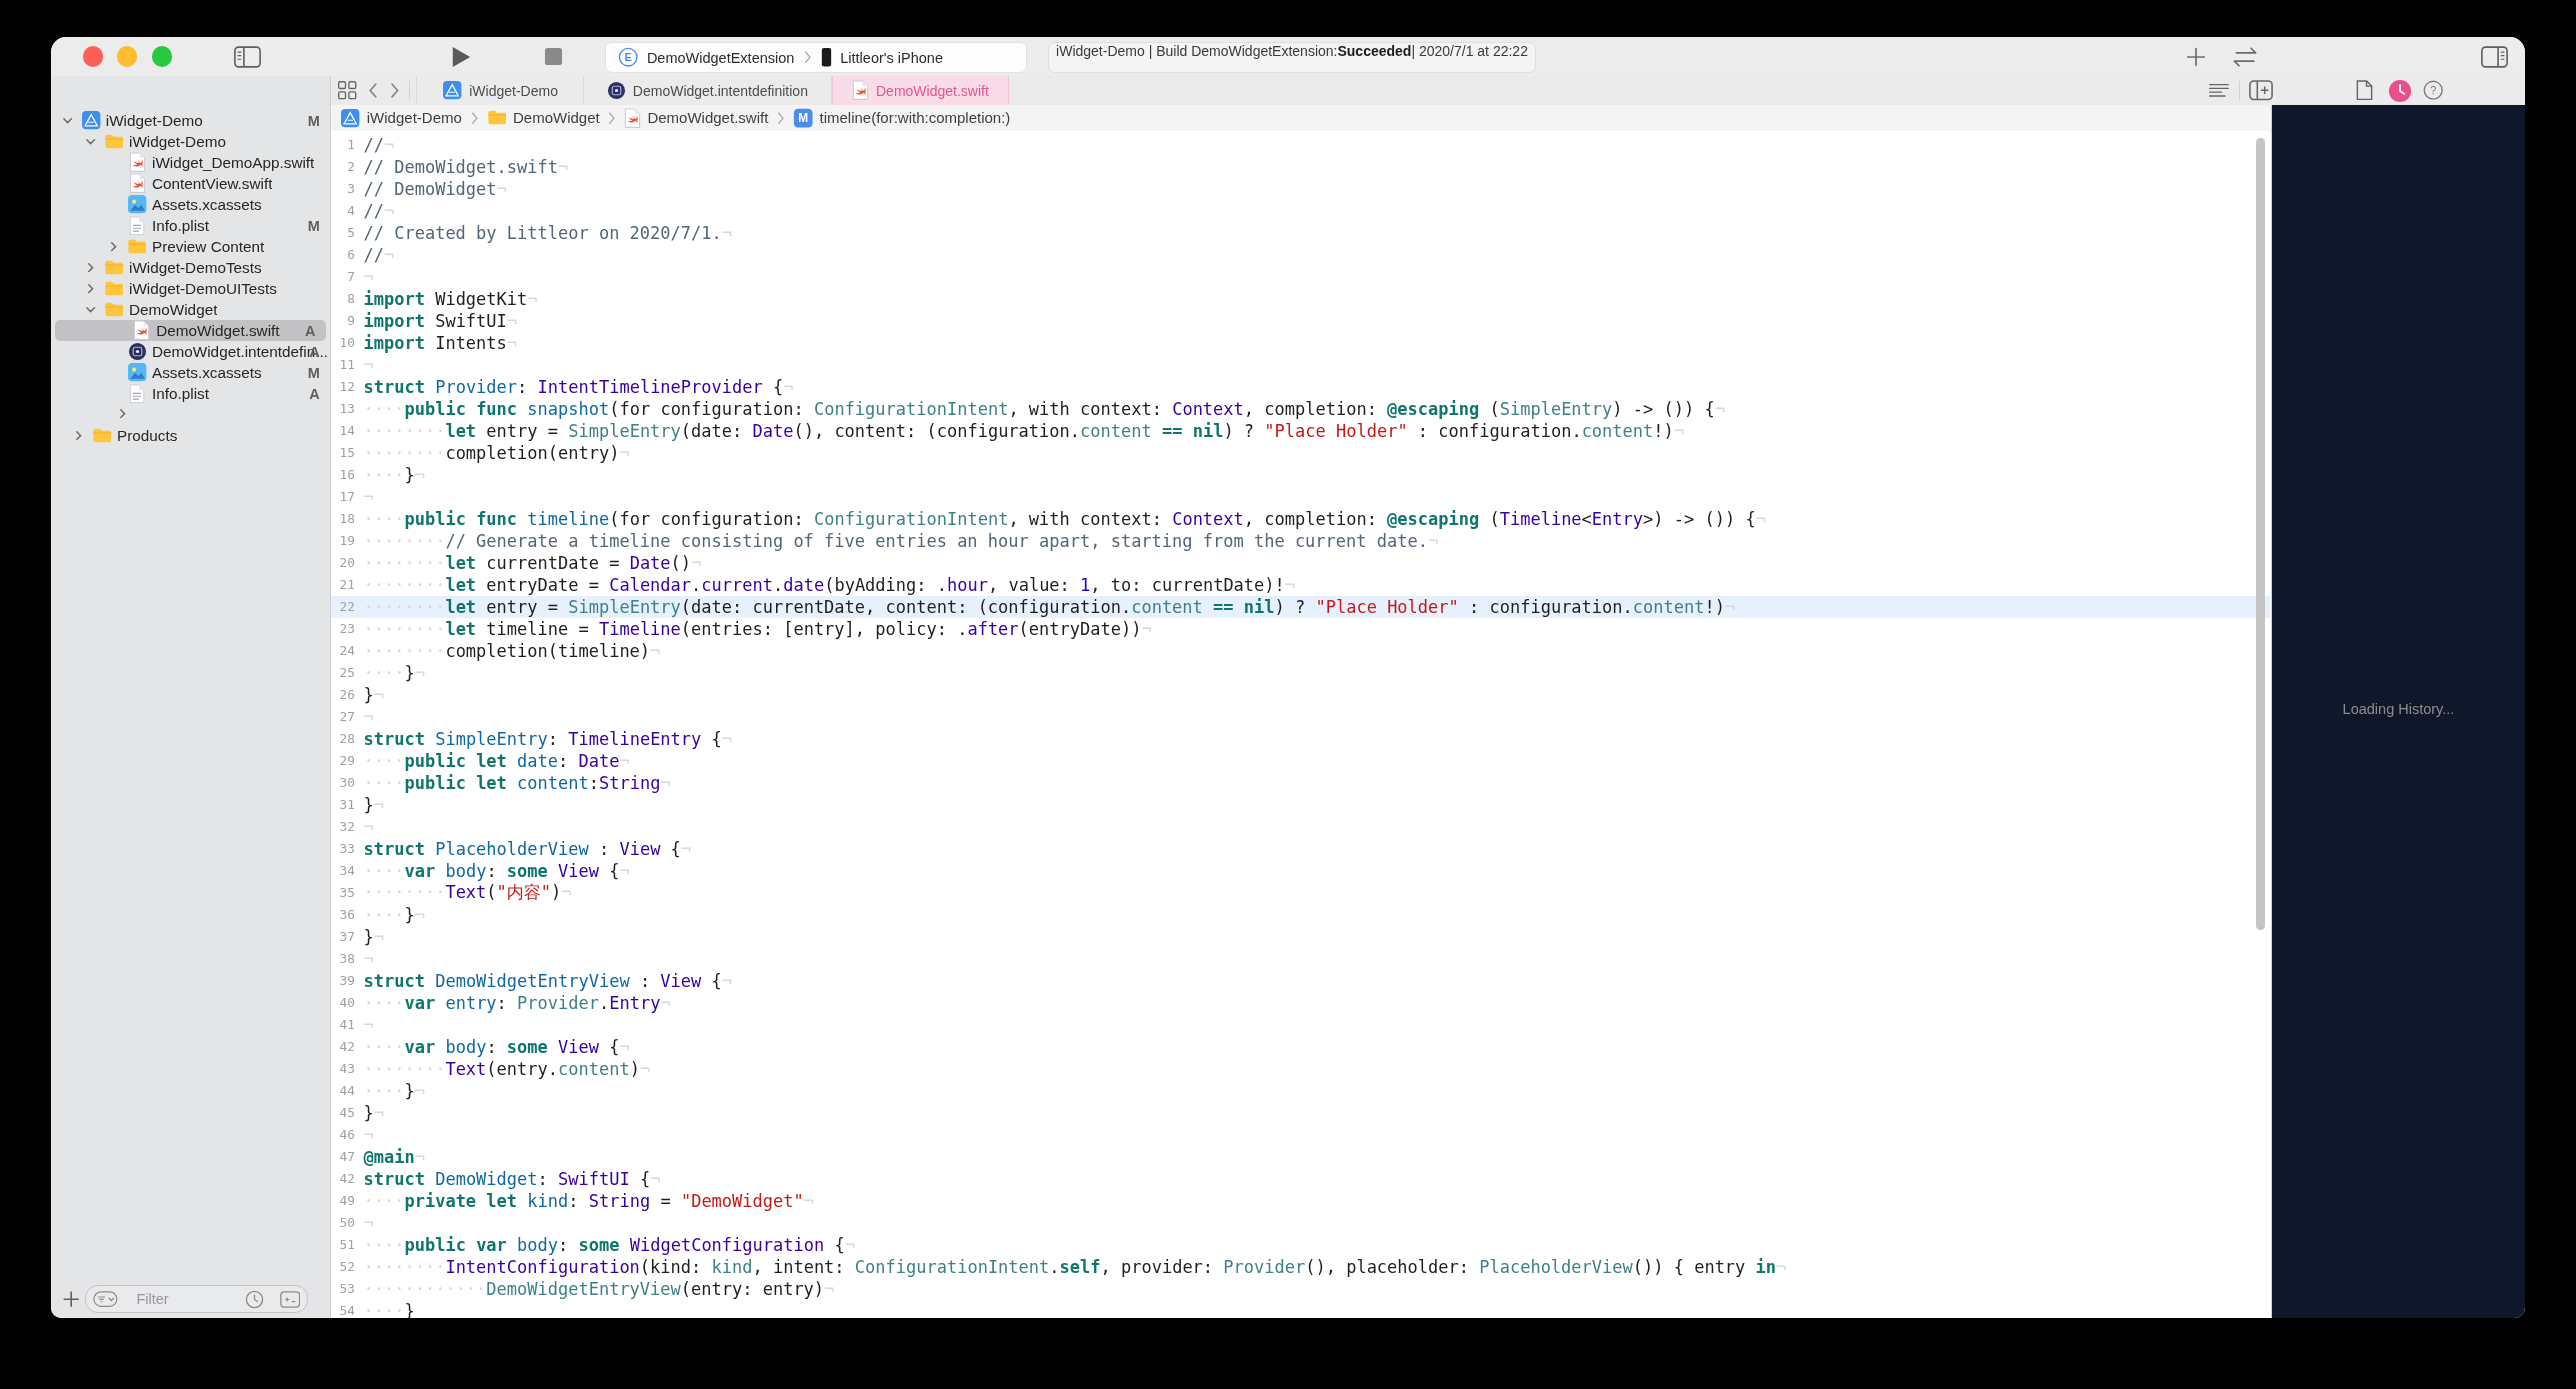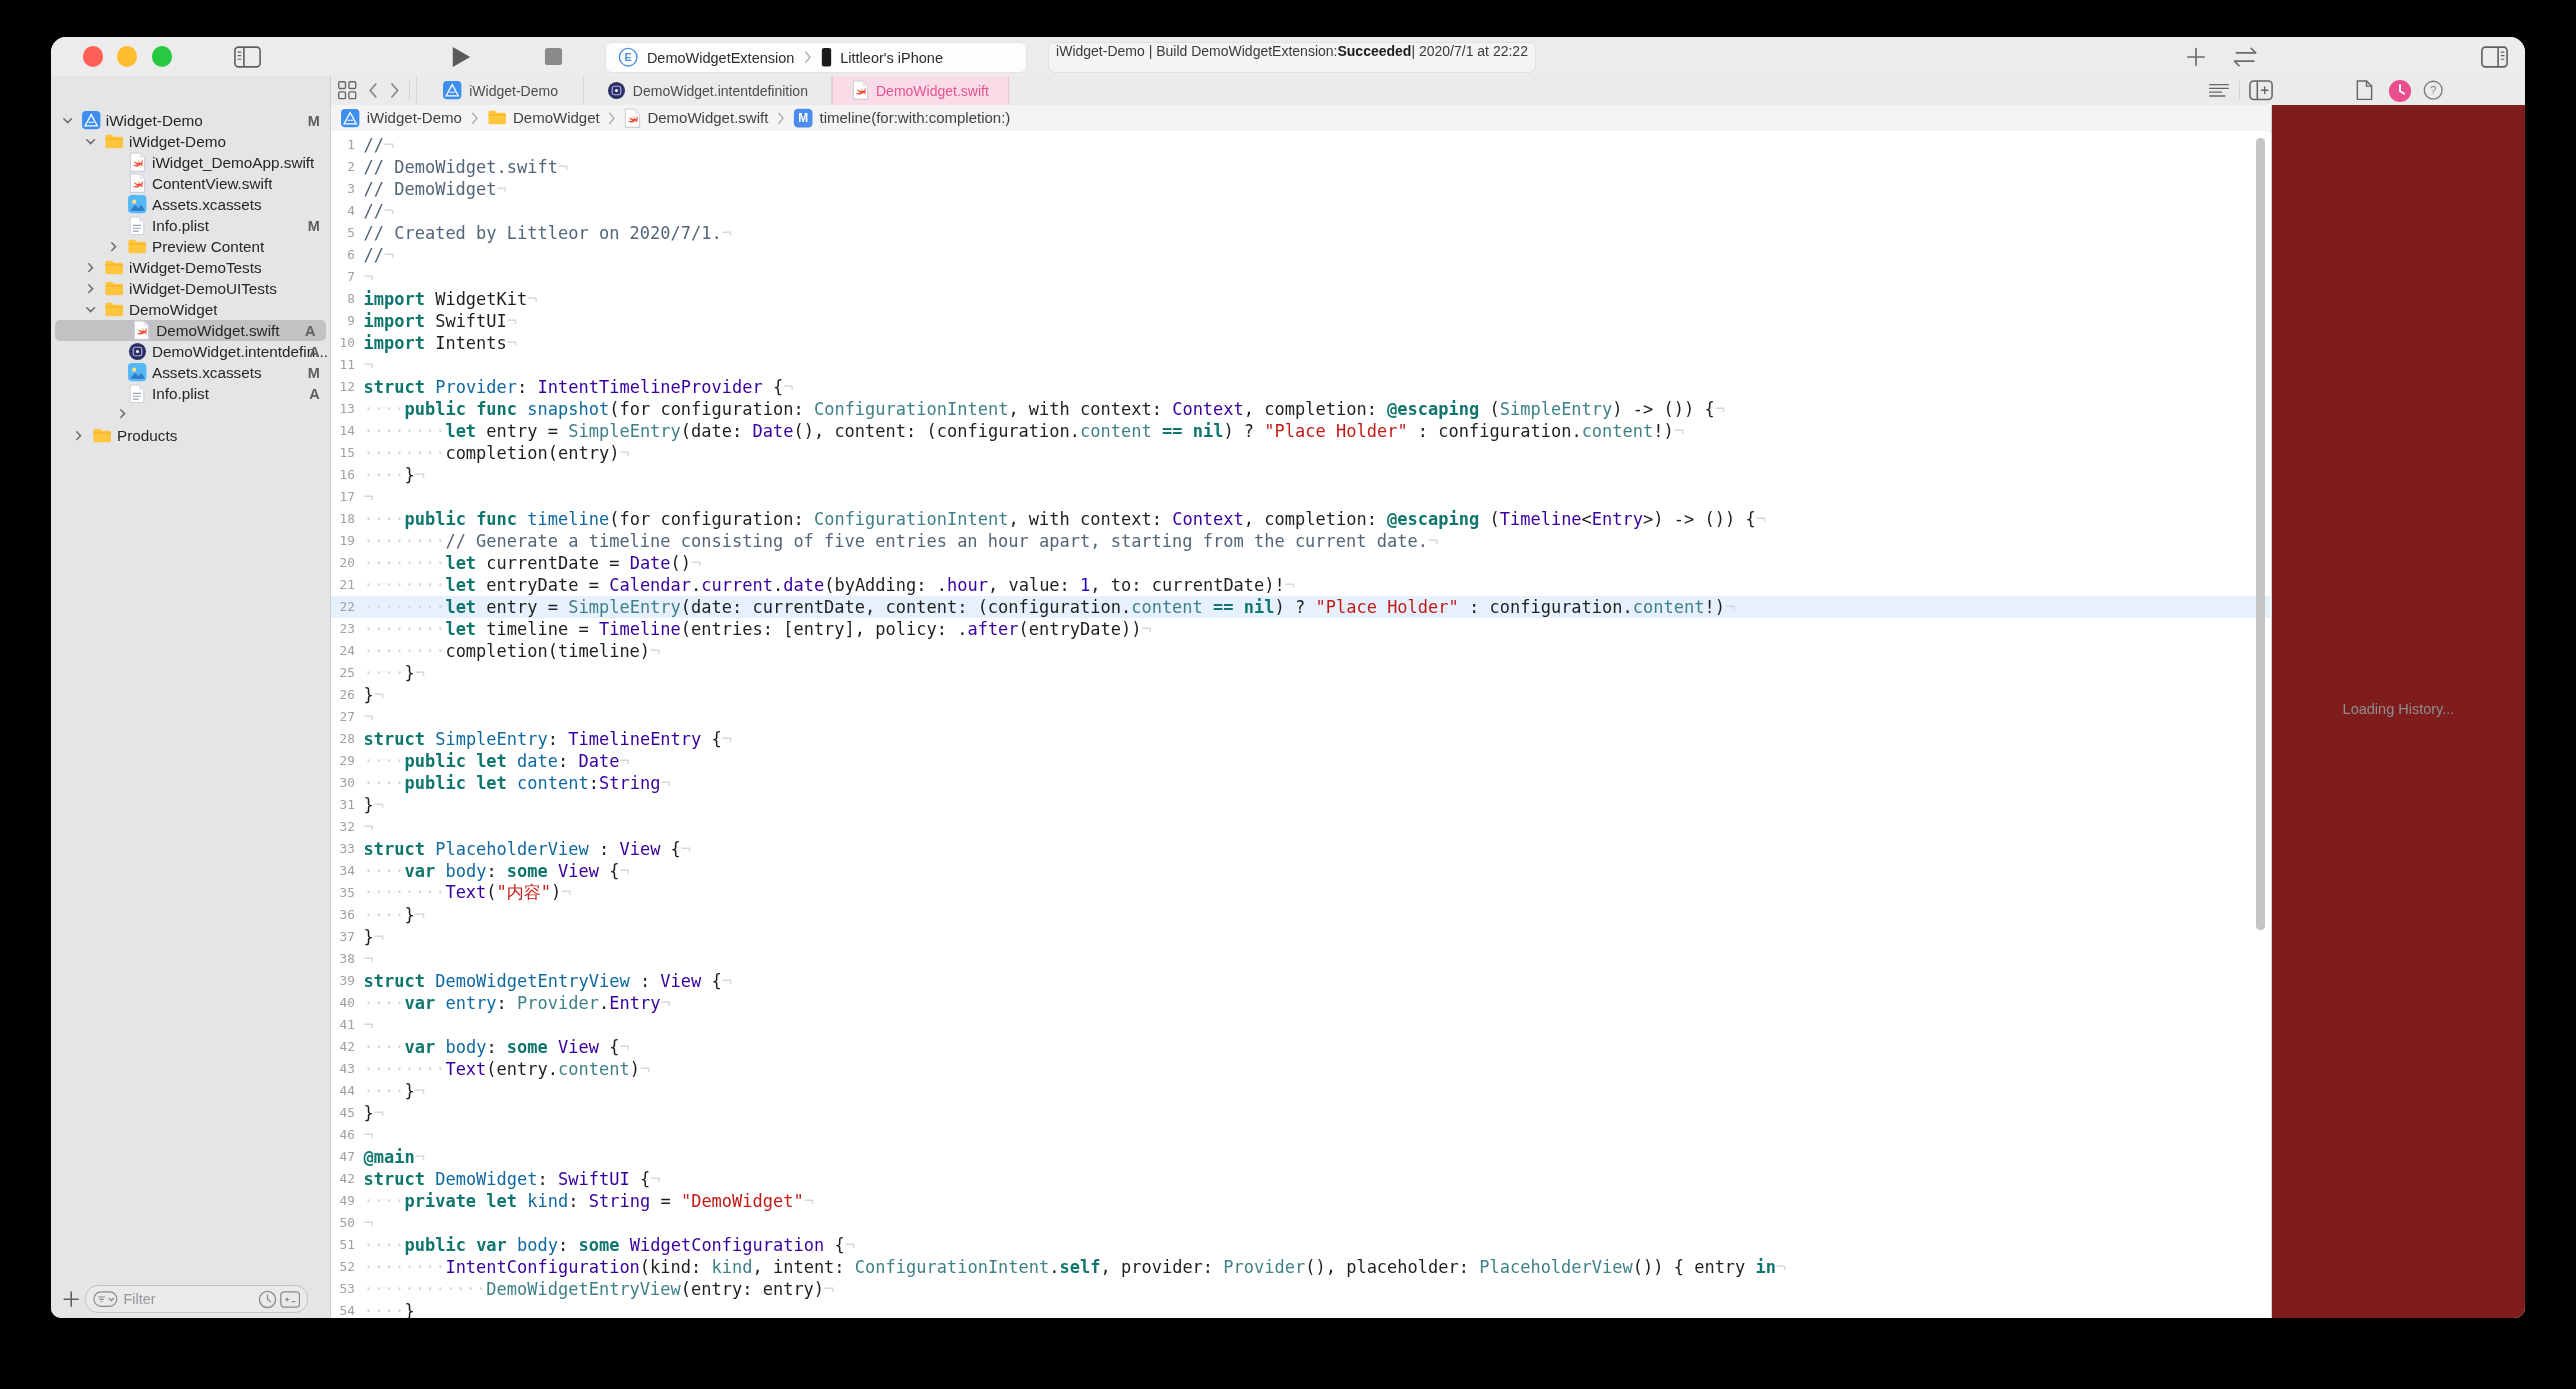--- a/index.html
+++ b/index.html
@@ -25,21 +25,21 @@
   .trow{position:relative;height:21px;display:flex;align-items:center;font-size:15.3px;color:#262626;white-space:nowrap;}
   .trow .inner{display:flex;align-items:center;height:21px;gap:4.3px;overflow:hidden;}
   .trow.sel{background:#c2c2c5;border-radius:5.1px;margin:0 4.3px;}
   .trow.sel .inner{margin:0 -4.3px 0 0;}
   .chev{width:19px;height:19px;display:inline-flex;align-items:center;justify-content:center;flex:0 0 19px;}
   .ticon{width:20.4px;height:20.4px;display:inline-flex;align-items:center;justify-content:center;flex:0 0 20.4px;}
   .tbadge{position:absolute;right:10.2px;top:0;height:21px;display:flex;align-items:center;font-size:14.5px;font-weight:600;color:#5f5f5f;}
   .filterbar{position:absolute;left:0;right:0;bottom:0;height:37px;}
   .plusbtn{position:absolute;left:8.5px;bottom:6.8px;width:24px;height:24px;display:flex;align-items:center;justify-content:center;}
   .filterfield{position:absolute;left:34px;right:22px;bottom:5.1px;height:25.6px;border:0.9px solid #c3c3c5;border-radius:12.8px;
-               display:flex;align-items:center;gap:3px;padding:0 6.8px;background:#e9eaec;}
+               display:flex;align-items:center;gap:16px;padding:0 6.8px;background:#e9eaec;}
   .filterfield input{flex:1;border:none;background:transparent;outline:none;font-size:14.5px;color:#4a4a4a;
                      font-family:"Liberation Sans",sans-serif;min-width:17px;}
   .filterfield input::placeholder{color:#98989b;}
   
   .main{position:absolute;left:280px;top:39px;right:0;bottom:0;}
   .tabbar{position:absolute;left:0;top:0;right:0;height:29px;background:#ebebeb;border-bottom:0.9px solid #d6d6d6;}
   .tabs{position:absolute;left:68px;top:0;height:29px;display:flex;}
   .tab{height:29px;display:flex;align-items:center;justify-content:center;gap:6.8px;font-size:14px;color:#4c4c4c;
        border-right:0.9px solid #d9d9d9;white-space:nowrap;overflow:hidden;}
   .tab:first-child{border-left:0.9px solid #d9d9d9;}
@@ -63,21 +63,21 @@
   .tok-t1{color:#3900a0;}
   .tok-t2{color:#3e8087;}
   .tok-d{color:#0f68a0;}
   .tok-s{color:#c41a16;}
   .tok-n{color:#1c00cf;}
   .tok-c{color:#536579;}
   .tok-p{color:#1f1f1f;}
   .tok-iv{color:#d5d8dd;}
   .vscroll{position:absolute;right:5.1px;top:6.8px;width:8.5px;height:792px;background:#c4c4c4;border-radius:4.3px;}
   
-  .panel{position:absolute;left:1940px;top:29px;right:0;bottom:0;background:#7f1d1d;border-left:0.9px solid #d1d1d1;}
+  .panel{position:absolute;left:1940px;top:29px;right:0;bottom:0;background:#0f172a;border-left:0.9px solid #d1d1d1;}
   .loading{position:absolute;left:0;right:0;top:596px;text-align:center;font-size:14.5px;color:#8e8e8e;}
   .icon{display:inline-flex;align-items:center;justify-content:center;}
 </style>
 </head>
 <body>
 
 <div class="stage">
   <div class="window">
 
     <div class="toolbar">

